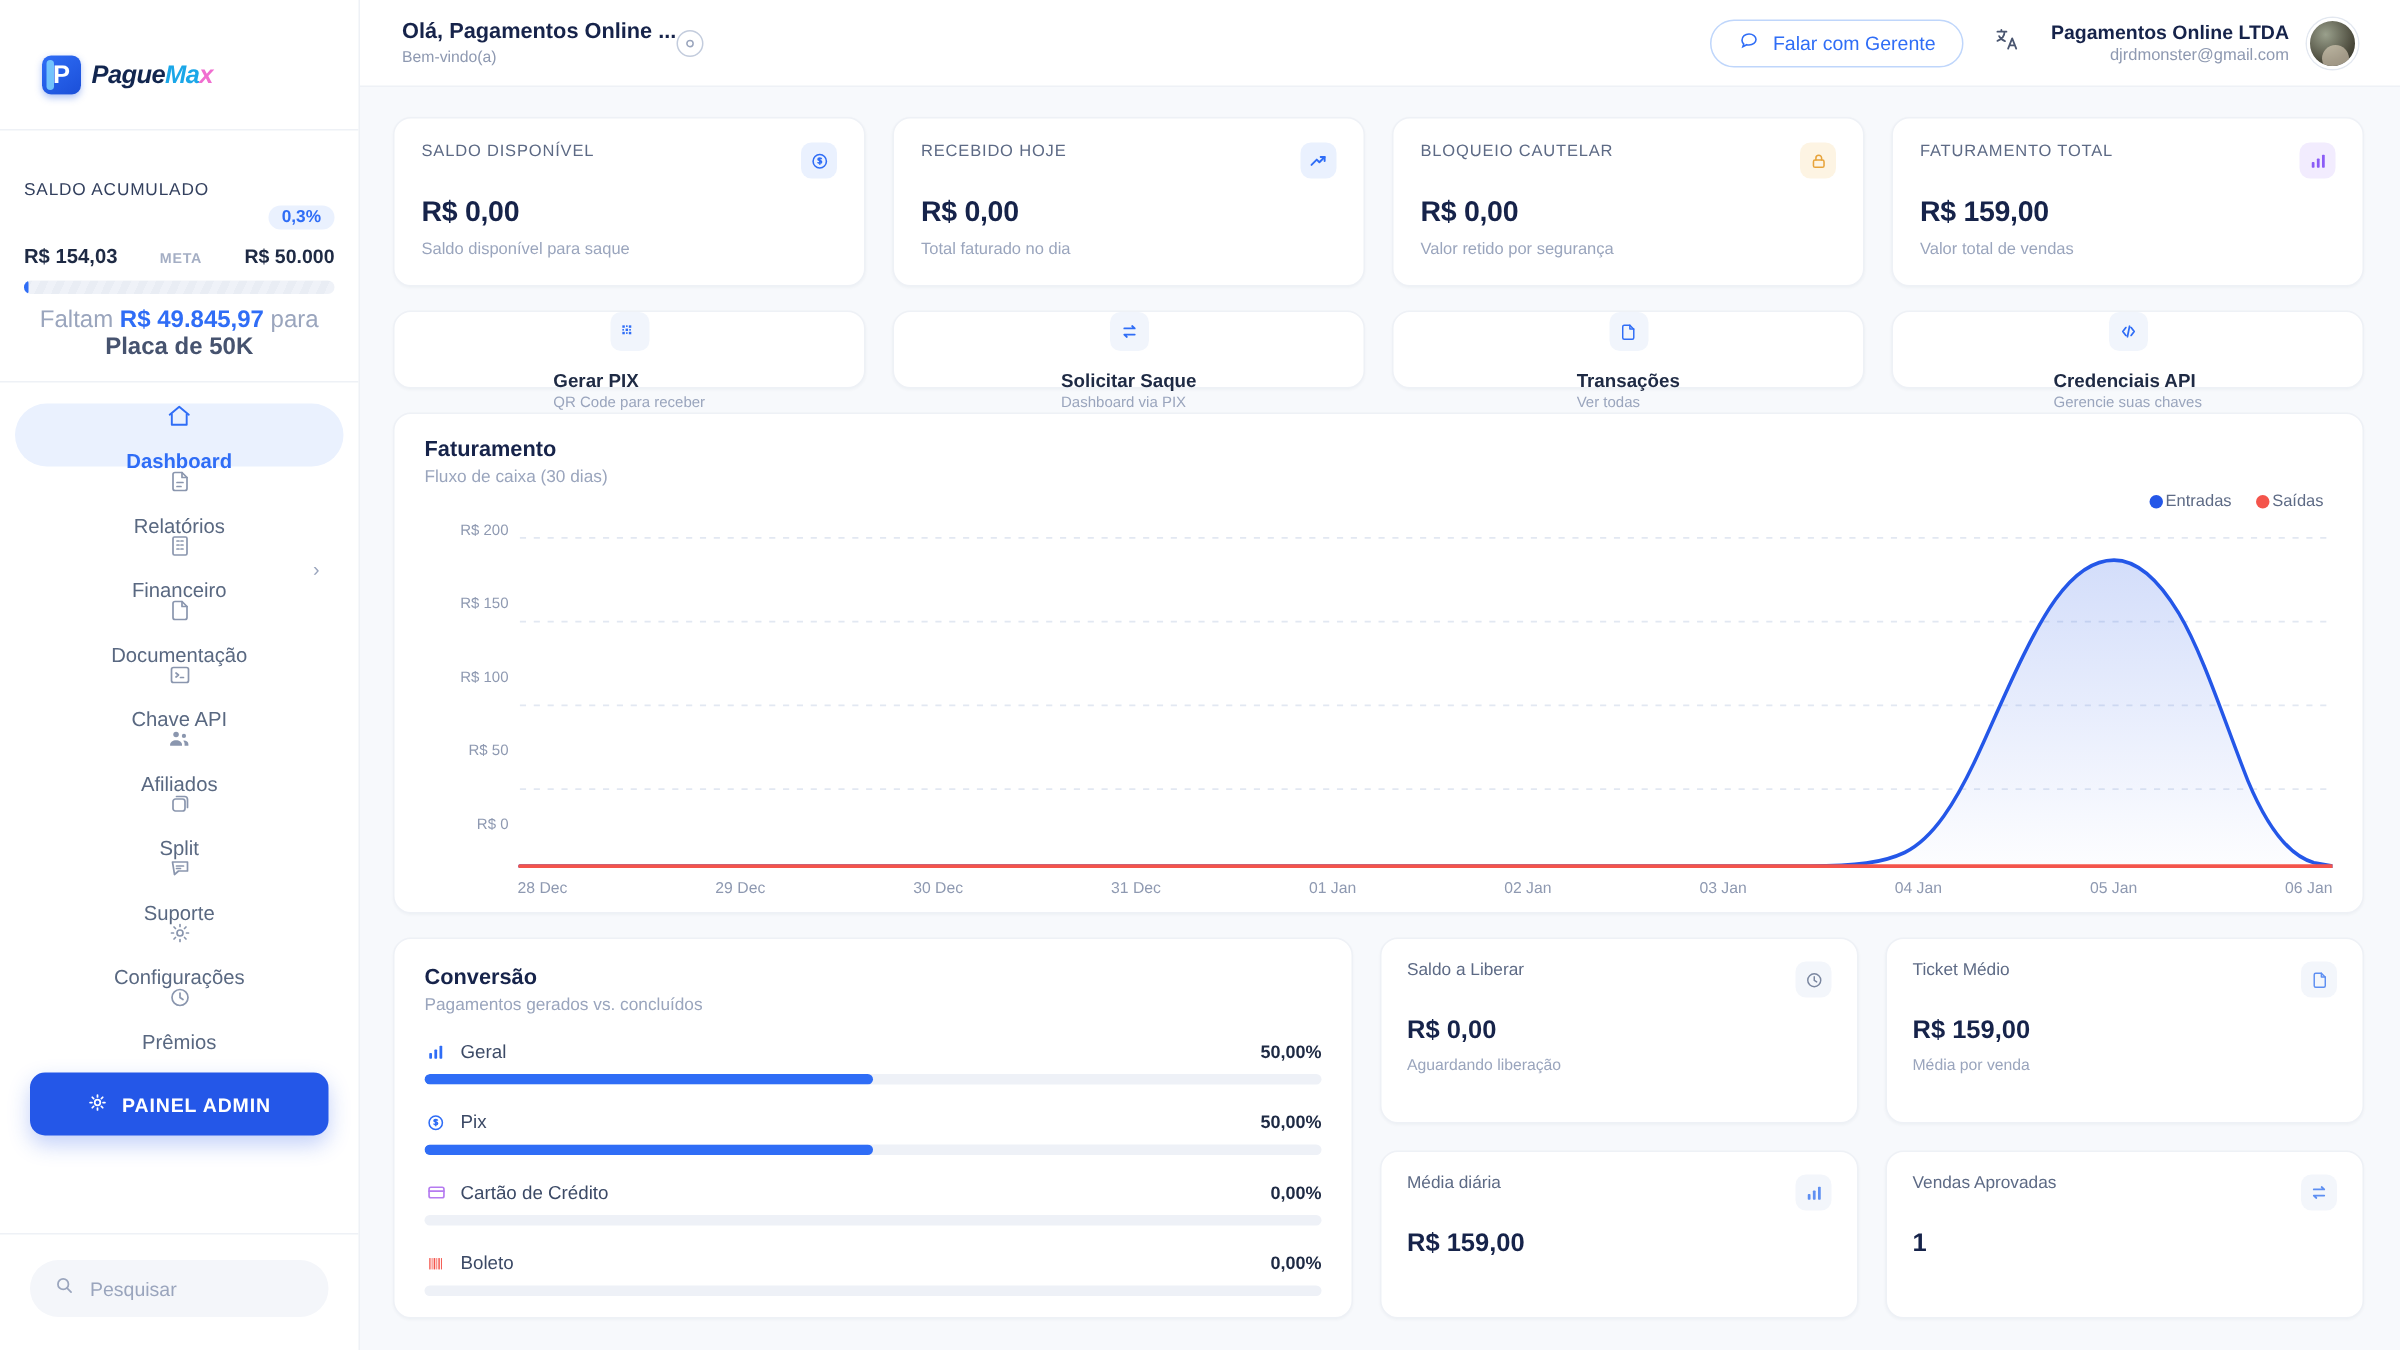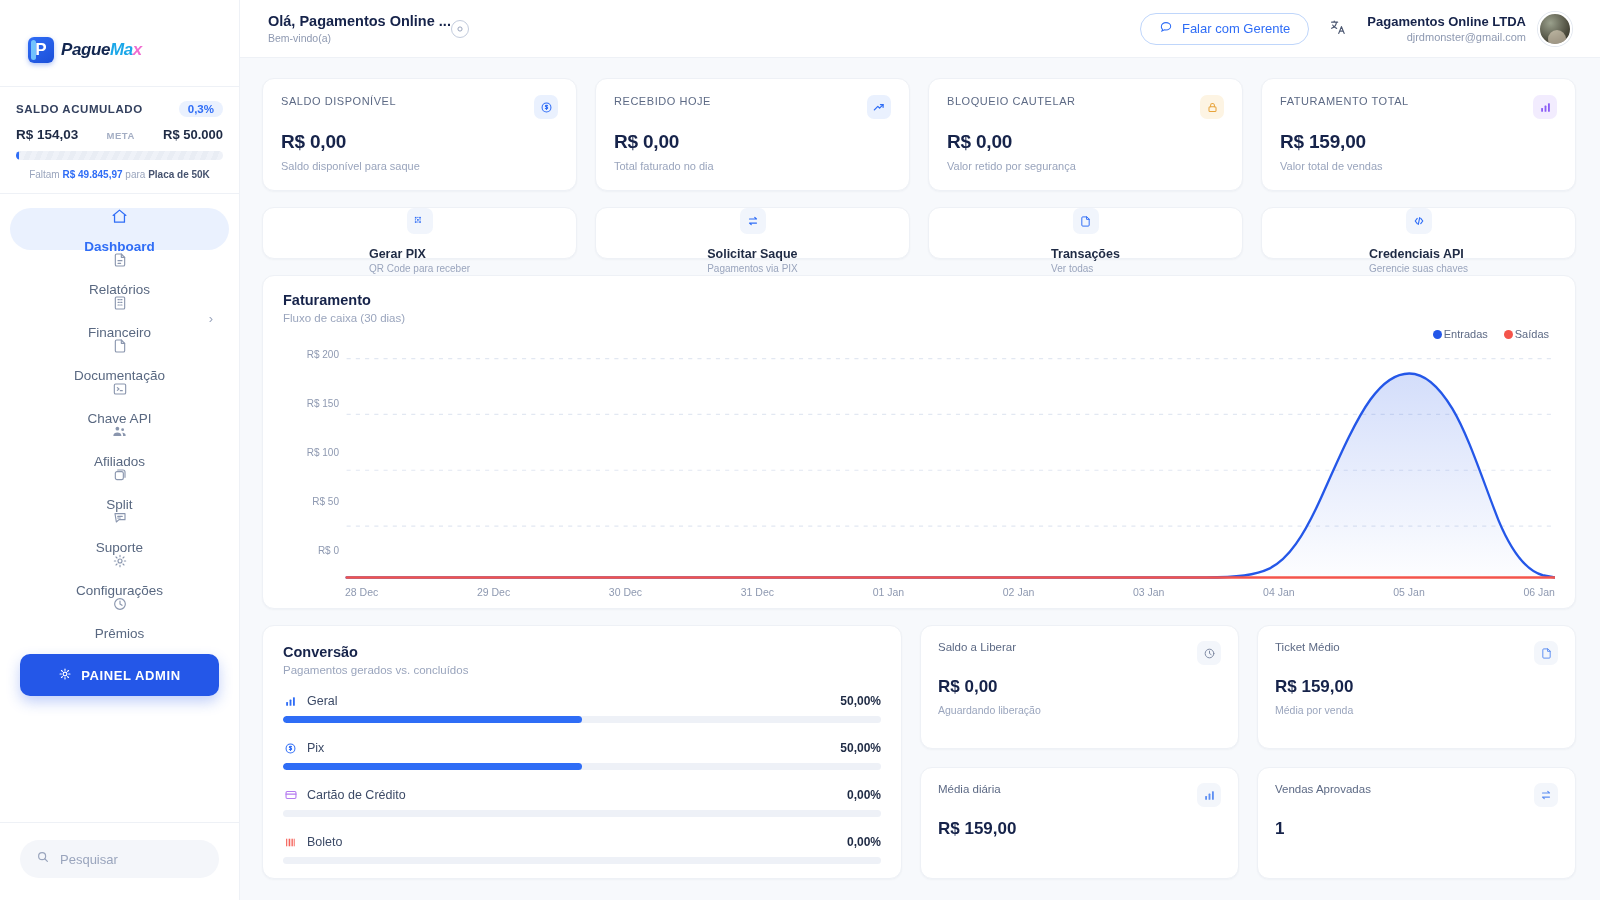--- a/index.html
+++ b/index.html
@@ -39,36 +39,36 @@
   .logo-text{font-size:17px;font-weight:bold;letter-spacing:-.4px;color:#12264f;font-style:italic;}
   .logo-text .accent{color:#1ba7e8;}
   .logo-text .accent2{color:#f06ed0;}
 
   .balance-box{
     border-top:1px solid #eef1f6;
     border-bottom:1px solid #eef1f6;
     padding:14px 16px 13px;
   }
   .bal-row1{display:flex;align-items:center;justify-content:space-between;}
-  .bal-title{font-size:11.5px;font-weight:bold;letter-spacing:.55px;color:#33405e;}
+  .bal-title{font-size:11.5px;font-weight:normal;letter-spacing:.55px;color:#33405e;}
   .bal-pct{
     font-size:11.5px;font-weight:bold;color:#2f6df6;
-    background:#eaf1fe;border-radius:10px;padding:2px 9px;
+    background:#eaf1fe;border-radius:10px;padding:2px 9px;margin-top:36px;
   }
   .bal-row2{display:flex;align-items:baseline;justify-content:space-between;margin-top:10px;}
   .bal-amount{font-size:13.5px;font-weight:bold;color:#1e2a44;}
   .bal-meta-label{font-size:9.5px;letter-spacing:.5px;color:#a4aec4;font-weight:bold;}
   .bal-goal{font-size:13px;font-weight:bold;color:#1e2a44;}
   .bal-track{
     margin-top:9px;height:9px;border-radius:6px;
     background:#e9edf4;overflow:hidden;position:relative;
     background-image:repeating-linear-gradient(115deg,#e9edf4 0 5px,#eff2f8 5px 10px);
   }
   .bal-fill{height:100%;width:1.6%;border-radius:6px;background:#2f6df6;}
-  .bal-note{margin-top:9px;text-align:center;font-size:10px;color:#9aa5bd;}
+  .bal-note{margin-top:9px;text-align:center;font-size:16px;color:#9aa5bd;}
   .bal-note b{color:#2f6df6;}
   .bal-note .plate{color:#46536f;font-weight:bold;}
 
   .nav{padding:14px 10px 0;flex:0 0 auto;}
   .nav-item{
     display:flex;align-items:center;gap:14px;
     height:42px;padding:0 16px;border-radius:22px;
     font-size:13.5px;color:#5a6party;color:#596881;
     cursor:pointer;margin-bottom:1px;position:relative;flex-direction:column;
   }
@@ -498,21 +498,21 @@
         </div>
 
         <div class="action">
           <div class="action-ic">
             <svg width="14" height="14" viewBox="0 0 24 24" fill="none" stroke="currentColor" stroke-width="2" stroke-linecap="round" stroke-linejoin="round">
                 <path d="M6 8.5h12l-3-2.8M18 15.5H6l3 2.8"></path>
               </svg>
           </div>
           <div>
             <div class="action-t">Solicitar Saque</div>
-            <div class="action-s">Pagamentos via PIX</div>
+            <div class="action-s">Dashboard via PIX</div>
           </div>
           <div class="action-chev">›</div>
         </div>
 
         <div class="action">
           <div class="action-ic">
             <svg width="13" height="13" viewBox="0 0 24 24" fill="none" stroke="currentColor" stroke-width="1.8" stroke-linecap="round" stroke-linejoin="round">
                 <path d="M14 3.5H7a1.8 1.8 0 0 0-1.8 1.8v13.4A1.8 1.8 0 0 0 7 20.5h10a1.8 1.8 0 0 0 1.8-1.8V8.3z"></path>
                 <path d="M14 3.5V8h4.8"></path>
               </svg>

